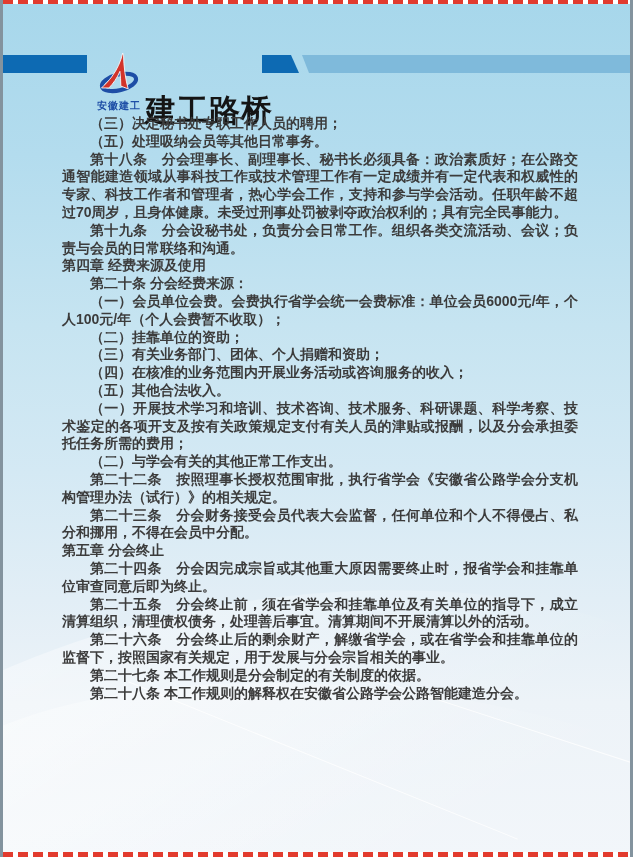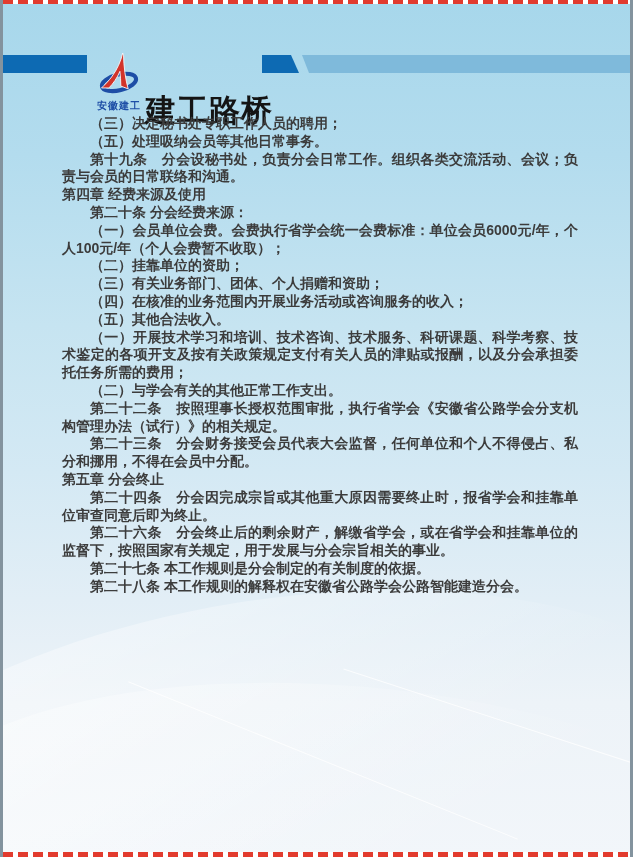--- a/index.html
+++ b/index.html
@@ -84,32 +84,34 @@
   </div>
 
   <div class="header-title">建工路桥</div>
 
   <div class="parallelogram"></div>
   <div class="band"></div>
 
   <div class="doc">
     <p>（三）决定秘书处专职工作人员的聘用；</p>
     <p>（五）处理吸纳会员等其他日常事务。</p>
+    <p>第十八条　分会理事长、副理事长、秘书长必须具备：政治素质好；在公路交通智能建造领域从事科技工作或技术管理工作有一定成绩并有一定代表和权威性的专家、科技工作者和管理者，热心学会工作，支持和参与学会活动。任职年龄不超过70周岁，且身体健康。未受过刑事处罚被剥夺政治权利的；具有完全民事能力。</p>
     <p>第十九条　分会设秘书处，负责分会日常工作。组织各类交流活动、会议；负责与会员的日常联络和沟通。</p>
     <p class="chapter">第四章 经费来源及使用</p>
     <p>第二十条 分会经费来源：</p>
     <p>（一）会员单位会费。会费执行省学会统一会费标准：单位会员6000元/年，个人100元/年（个人会费暂不收取）；</p>
     <p>（二）挂靠单位的资助；</p>
     <p>（三）有关业务部门、团体、个人捐赠和资助；</p>
     <p>（四）在核准的业务范围内开展业务活动或咨询服务的收入；</p>
     <p>（五）其他合法收入。</p>
     <p>（一）开展技术学习和培训、技术咨询、技术服务、科研课题、科学考察、技术鉴定的各项开支及按有关政策规定支付有关人员的津贴或报酬，以及分会承担委托任务所需的费用；</p>
     <p>（二）与学会有关的其他正常工作支出。</p>
     <p>第二十二条　按照理事长授权范围审批，执行省学会《安徽省公路学会分支机构管理办法（试行）》的相关规定。</p>
     <p>第二十三条　分会财务接受会员代表大会监督，任何单位和个人不得侵占、私分和挪用，不得在会员中分配。</p>
     <p class="chapter">第五章 分会终止</p>
     <p>第二十四条　分会因完成宗旨或其他重大原因需要终止时，报省学会和挂靠单位审查同意后即为终止。</p>
+    <p>第二十五条　分会终止前，须在省学会和挂靠单位及有关单位的指导下，成立清算组织，清理债权债务，处理善后事宜。清算期间不开展清算以外的活动。</p>
     <p>第二十六条　分会终止后的剩余财产，解缴省学会，或在省学会和挂靠单位的监督下，按照国家有关规定，用于发展与分会宗旨相关的事业。</p>
     <p>第二十七条 本工作规则是分会制定的有关制度的依据。</p>
     <p>第二十八条 本工作规则的解释权在安徽省公路学会公路智能建造分会。</p>
   </div>
 
 </div>
 
 </body></html>

